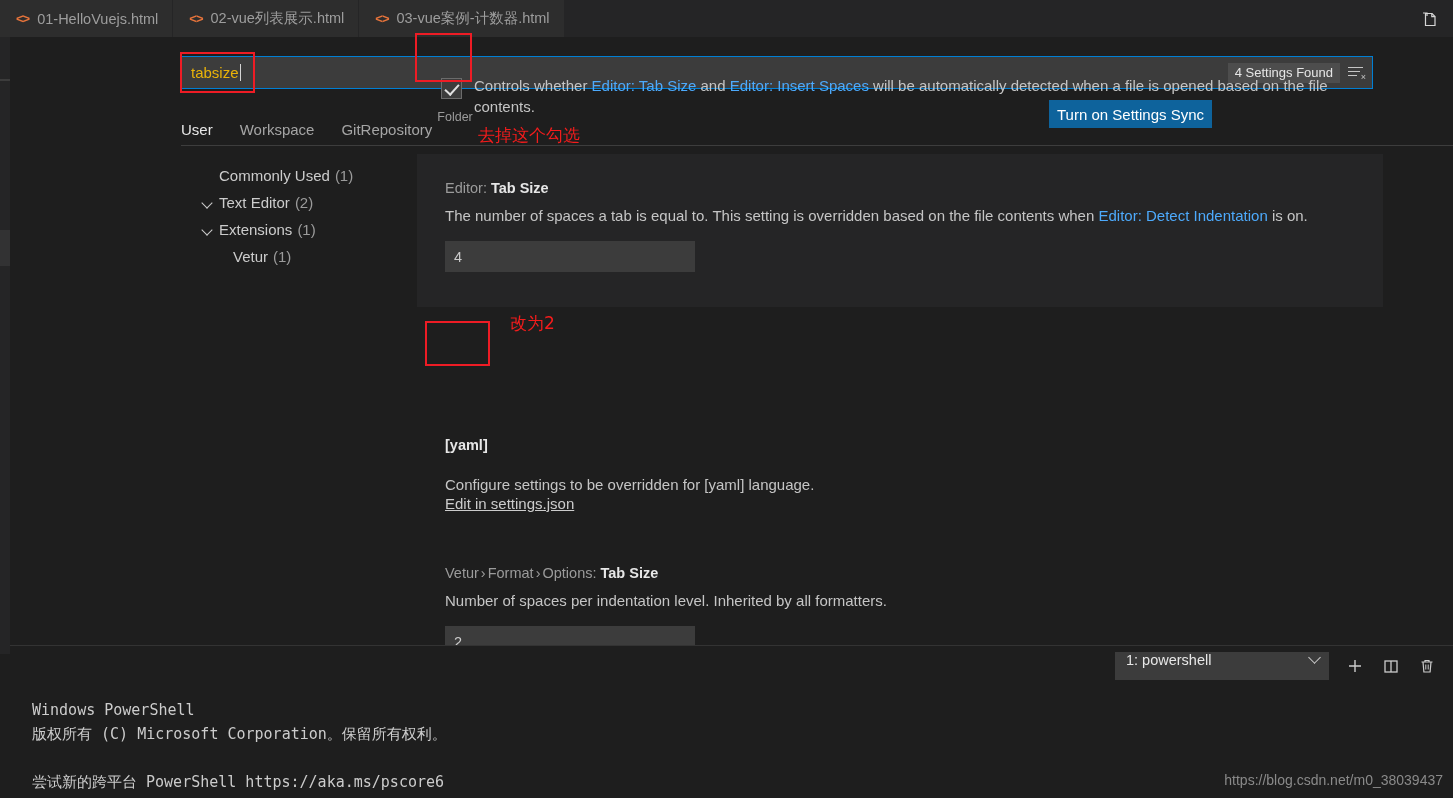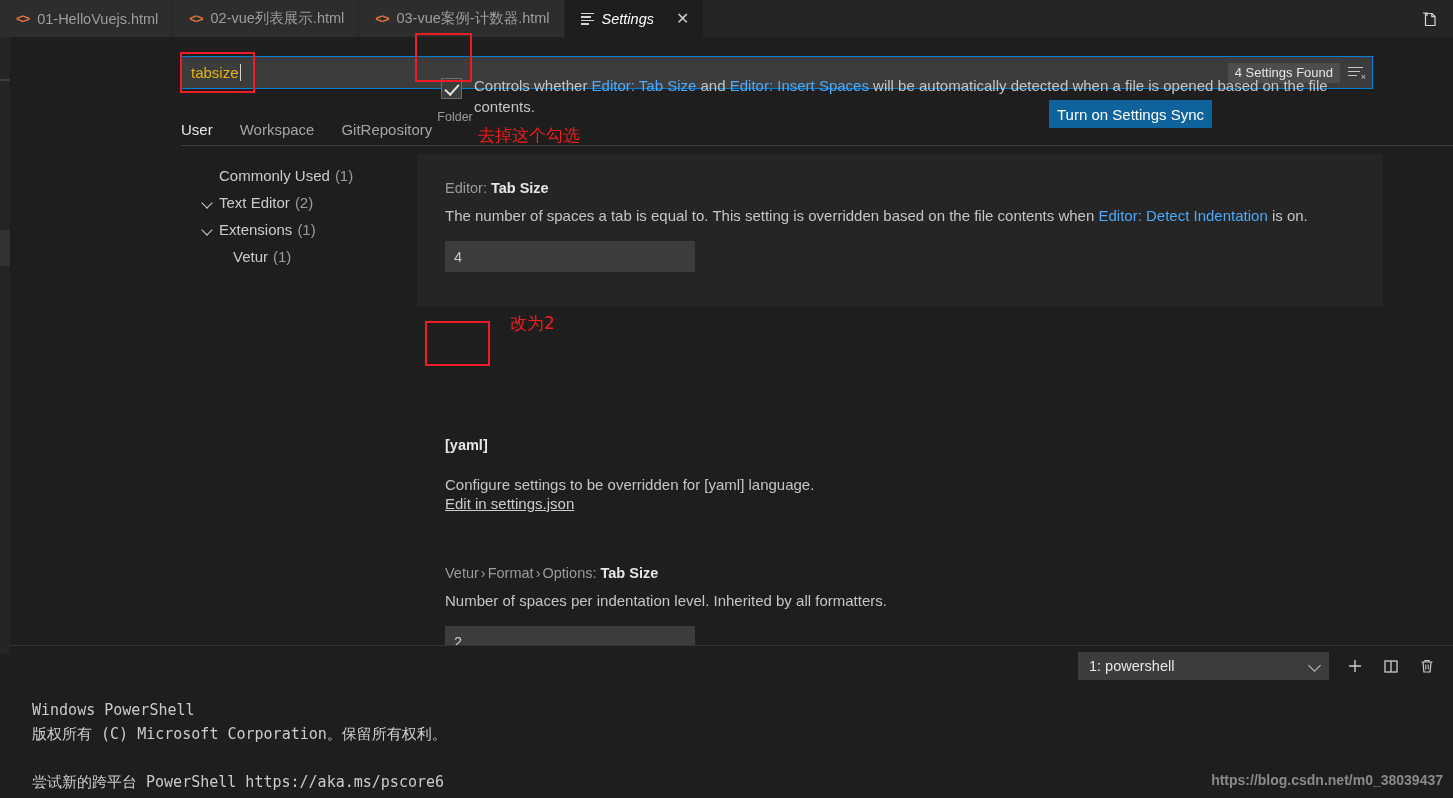--- a/index.html
+++ b/index.html
@@ -244,68 +244,58 @@
   }
   .panel-tab.active { color: #e7e7e7; }
   .panel-tab.active::after {
     content: ""; position: absolute; left: 0; right: 0; bottom: 0;
     height: 1.5px; background: #e7e7e7;
   }
   #panel-actions {
     position: absolute; right: 16px; top: 6px; display: flex; align-items: center; gap: 16px;
   }
   #terminal-select {
-    width: 251px; height: 28px; background: #3c3c3c; color: #e7e7e7;
-    font-size: 14.5px; display: flex; align-items: center; padding: 0 8px 0 11px;
+    width: 214px; height: 28px; background: #3c3c3c; color: #e7e7e7;
+    font-size: 14.5px; display: flex; padding: 0 8px 0 11px;
   }
   #terminal-select .chev-down {
     margin-left: auto; width: 12px; height: 12px; position: relative;
   }
   #terminal-select .chev-down::before {
     content: ""; position: absolute; left: 1px; top: 1px;
     width: 8px; height: 8px;
     border-right: 1.5px solid #cccccc; border-bottom: 1.5px solid #cccccc;
     transform: rotate(45deg);
   }
   .panel-icon { width: 20px; height: 20px; position: relative; color: #cccccc; }
   #terminal-body {
     position: absolute; left: 22px; top: 52px; right: 10px;
     color: #cccccc; font-family: "DejaVu Sans Mono", monospace;
     font-size: 15px; line-height: 24px; white-space: pre;
   }
   #watermark {
     position: absolute; right: 10px; bottom: 10px;
-    color: #8a8a8a; font-size: 14px; font-weight: bold;
+    color: #8a8a8a; font-size: 14px;
   }
 </style>
 </head>
 <body>
 
 <div id="tabbar">
   <div class="tab">
     <span class="code-icon">&lt;&gt;</span>
     <span>01-HelloVuejs.html</span>
   </div>
   <div class="tab">
     <span class="code-icon">&lt;&gt;</span>
     <span>02-vue列表展示.html</span>
   </div>
   <div class="tab">
     <span class="code-icon">&lt;&gt;</span>
     <span>03-vue案例-计数器.html</span>
-  </div>
-  <div class="tab active">
-    <span class="settings-glyph">
-        <i></i>
-        <i></i>
-        <i></i>
-        <i></i>
-      </span>
-    <span class="tab-title-italic">Settings</span>
-    <span class="tab-close">✕</span>
   </div>
   <div id="tabbar-actions">
     <span class="split-icon">
       <svg width="20" height="20" viewBox="0 0 20 20">
         <path d="M6.5 4.5 H13 L16 7.5 V16.5 H6.5 Z" fill="none" stroke="#d6d6d6" stroke-width="1.2"></path>
         <path d="M12.8 4.6 V7.6 H16.1" fill="none" stroke="#d6d6d6" stroke-width="1.2"></path>
         <path d="M4 4 H8 V7" fill="none" stroke="#d6d6d6" stroke-width="1.2"></path>
       </svg>
     </span>
   </div>

